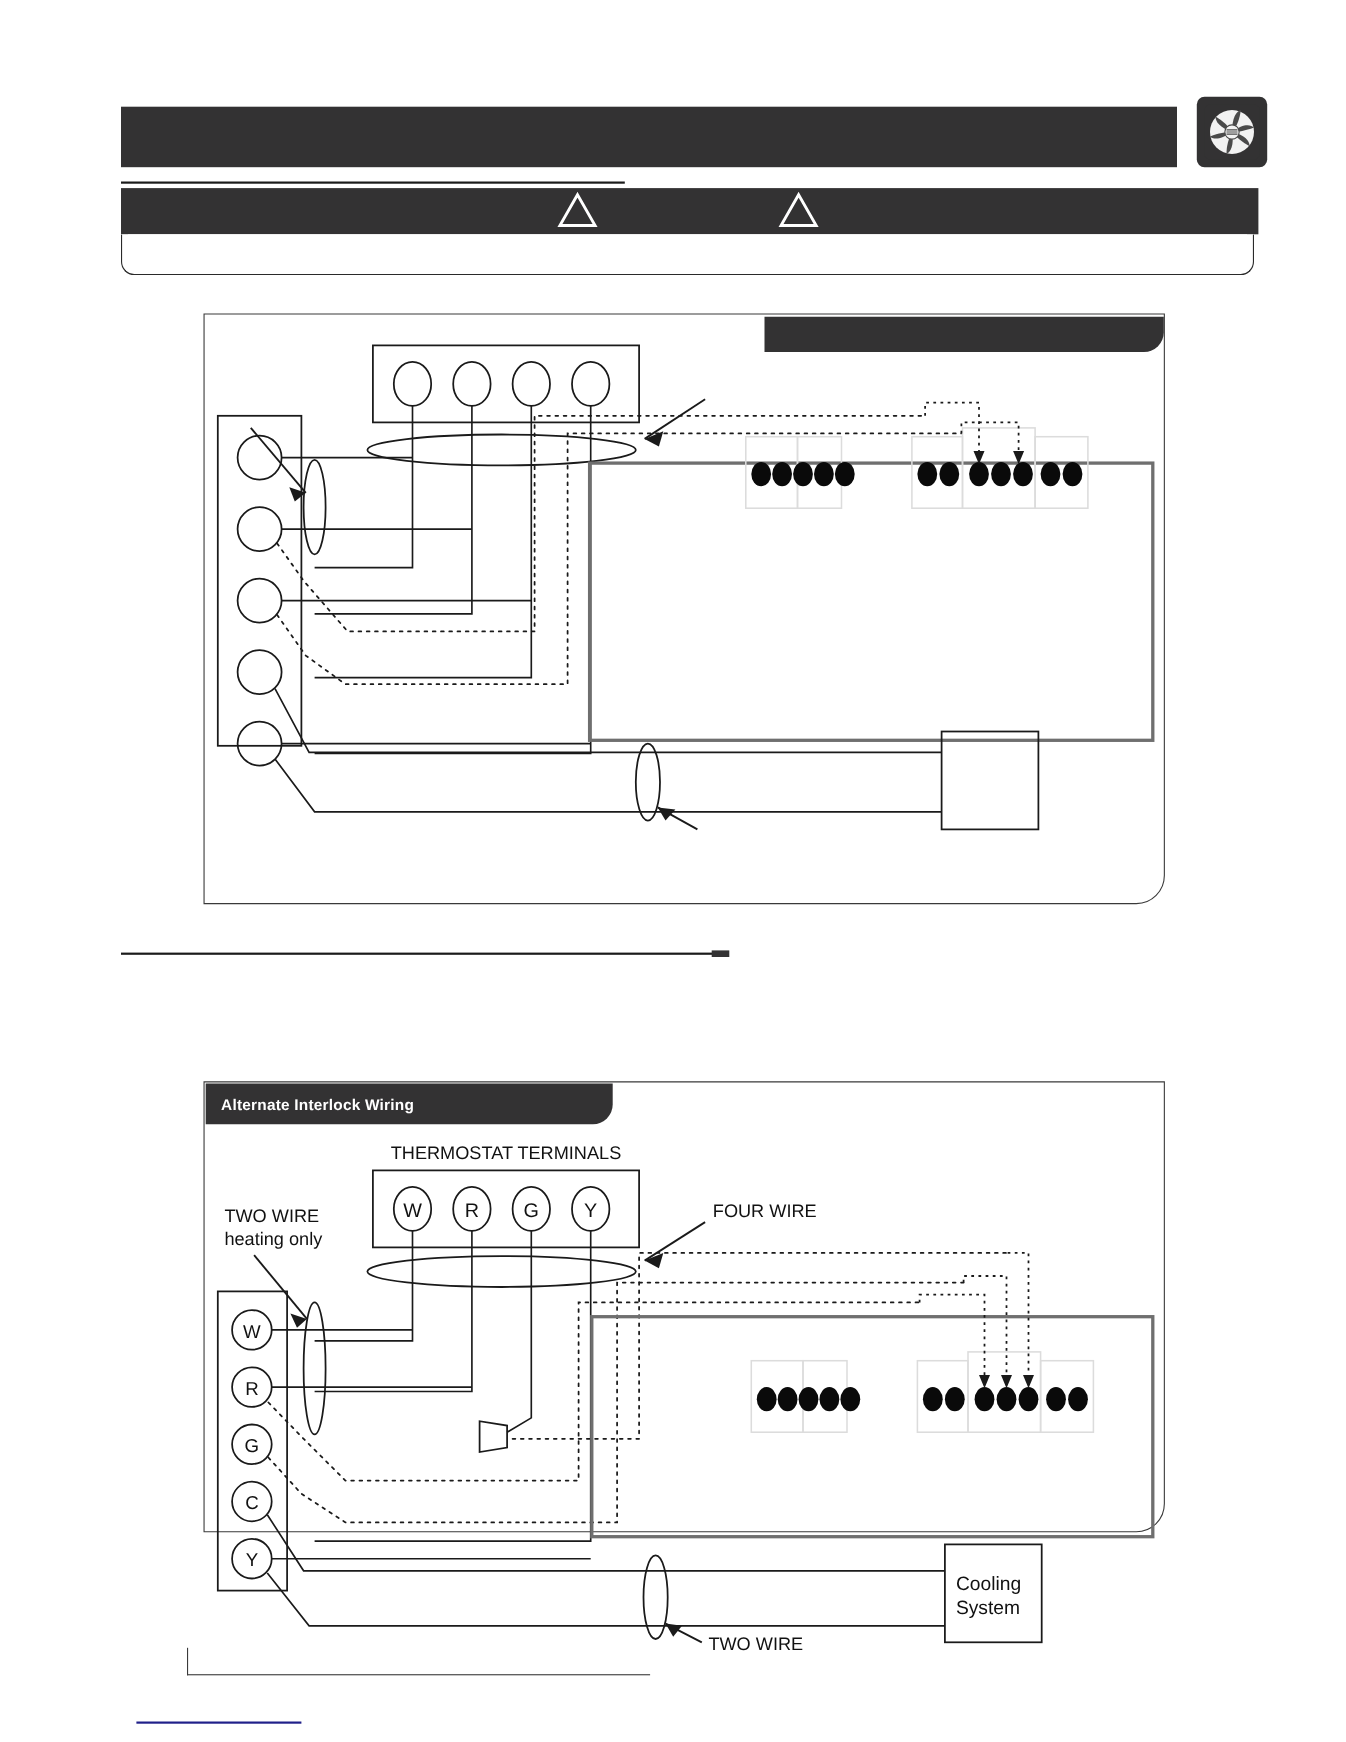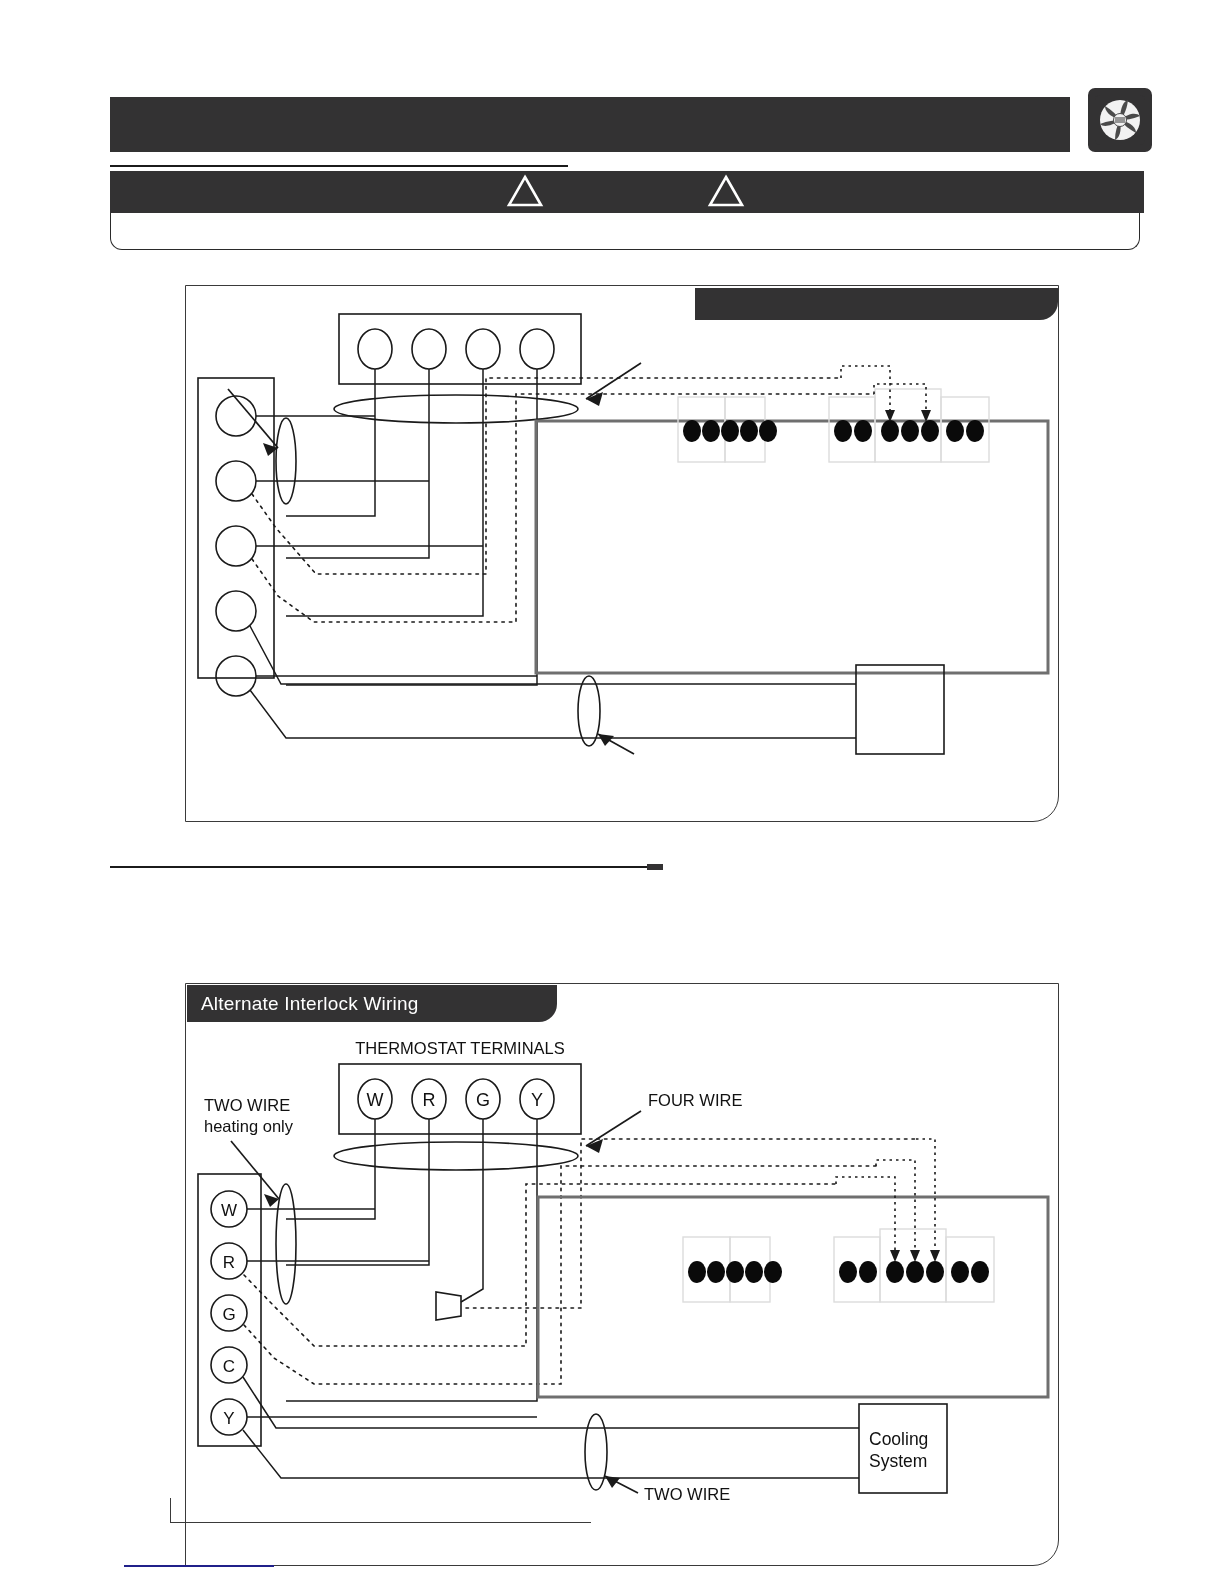--- a/index.html
+++ b/index.html
@@ -62,39 +62,39 @@
   .warn-tri-b { left: 707px; }
 
   
   .panel {
     border: 1.5px solid #3a3a3a;
     background: #ffffff;
     box-sizing: border-box;
     border-bottom-right-radius: 26px;
   }
   #panel-top    { left: 185px; top: 285px;  width: 874px; height: 537px; }
-  #panel-bottom { left: 185px; top: 983px;  width: 874px; height: 583px; }
+  #panel-bottom { left: 185px; top: 983px;  width: 874px; height: 410px; }
 
   .panel-tab-blank {
     left: 695px; top: 288px;
     width: 363px; height: 32px;
     background: #333233;
     border-bottom-right-radius: 18px;
   }
   .panel-tab-titled {
     left: 187px; top: 985px;
     width: 370px; height: 37px;
     background: #333233;
     border-bottom-right-radius: 18px;
     display: flex; align-items: center;
   }
   .panel-tab-titled span {
     color: #ffffff;
-    font-size: 19px;
-    font-weight: normal;
+    font-size: 14px;
+    font-weight: bold;
     padding-left: 14px;
     letter-spacing: .2px;
   }
 
   
   .dwg { left: 0; top: 0; }
 
   
   .mid-rule {
     left: 110px; top: 866px;

